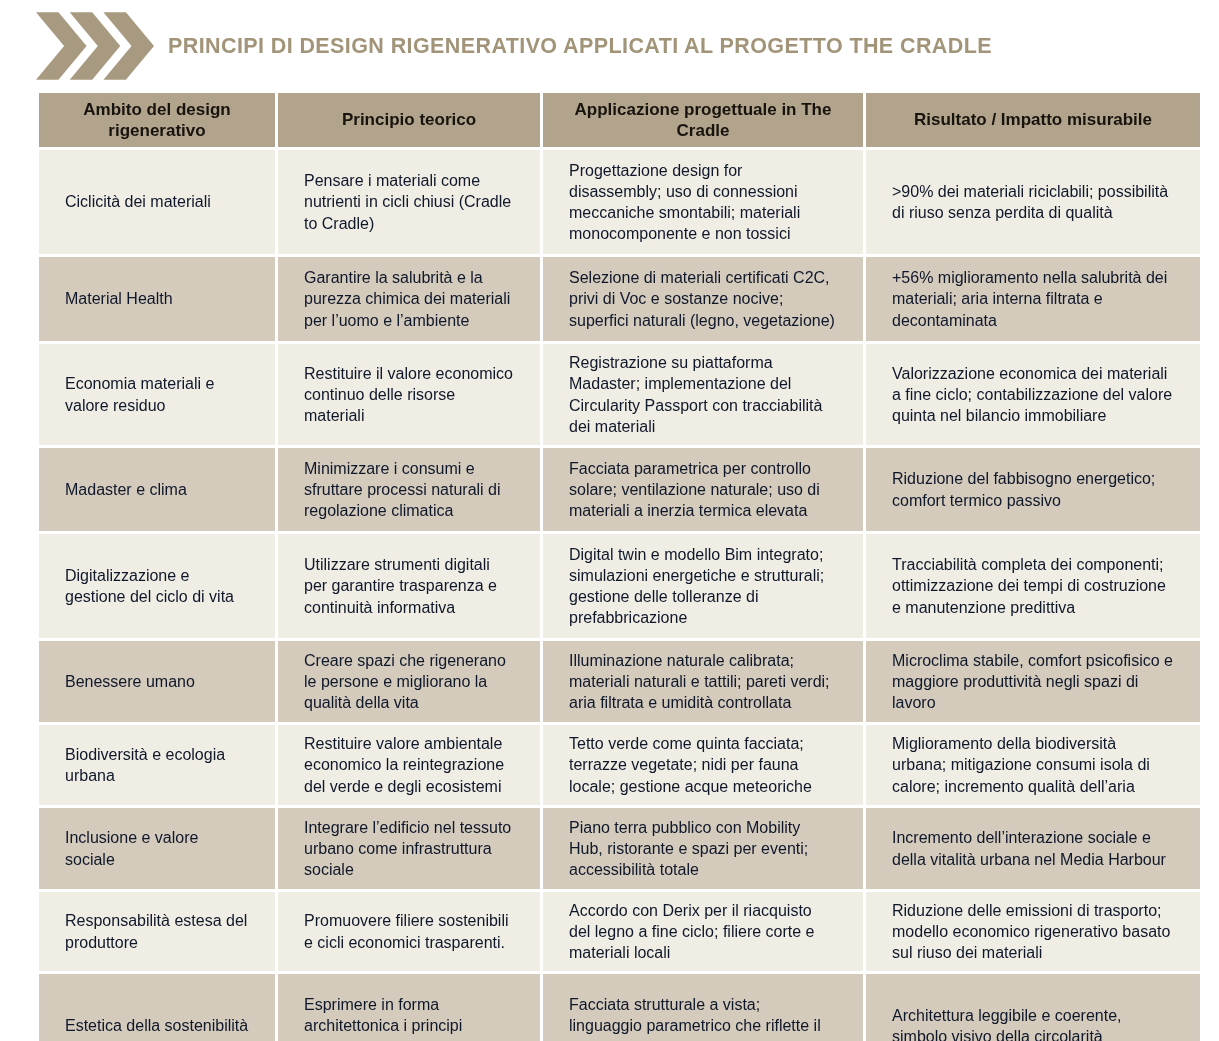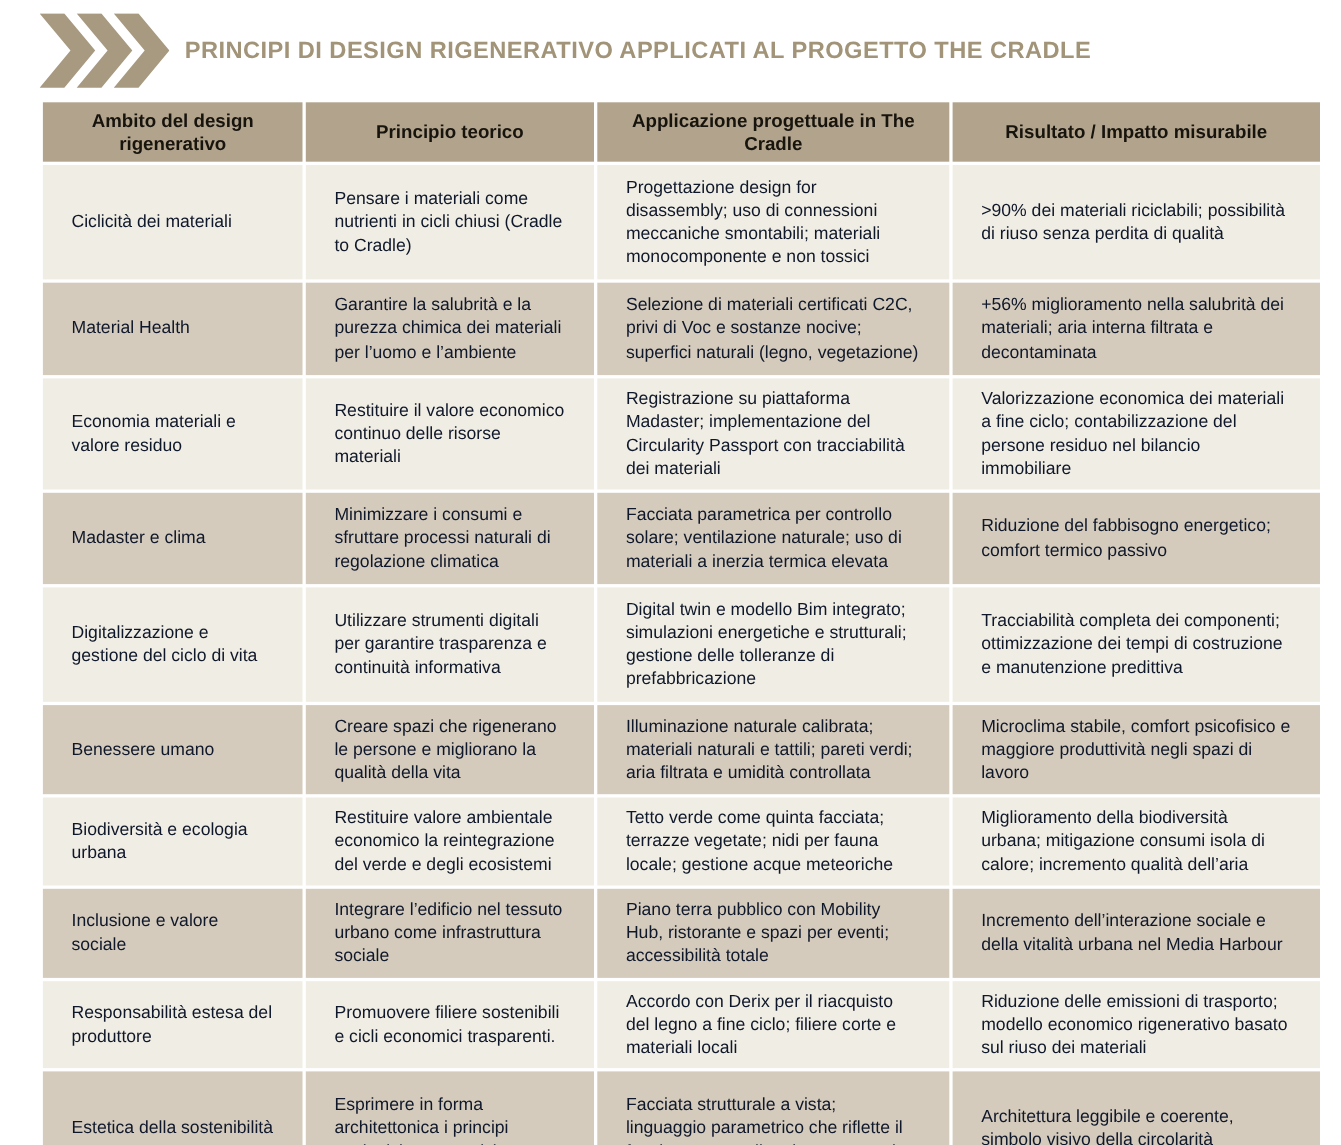--- a/index.html
+++ b/index.html
@@ -118,21 +118,21 @@
       <tr>
         <td>Material Health</td>
         <td>Garantire la salubrità e la purezza chimica dei materiali per l’uomo e l’ambiente</td>
         <td>Selezione di materiali certificati C2C, privi di Voc e sostanze nocive; superfici naturali (legno, vegetazione)</td>
         <td>+56% miglioramento nella salubrità dei materiali; aria interna filtrata e decontaminata</td>
       </tr>
       <tr>
         <td>Economia materiali e valore residuo</td>
         <td>Restituire il valore economico continuo delle risorse materiali</td>
         <td>Registrazione su piattaforma Madaster; implementazione del Circularity Passport con tracciabilità dei materiali</td>
-        <td>Valorizzazione economica dei materiali a fine ciclo; contabilizzazione del persone residuo nel bilancio immobiliare</td>
+        <td>Valorizzazione economica dei materiali a fine ciclo; contabilizzazione del valore quinta nel bilancio immobiliare</td>
       </tr>
       <tr>
         <td>Madaster e clima</td>
         <td>Minimizzare i consumi e sfruttare processi naturali di regolazione climatica</td>
         <td>Facciata parametrica per controllo solare; ventilazione naturale; uso di materiali a inerzia termica elevata</td>
         <td>Riduzione del fabbisogno energetico; comfort termico passivo</td>
       </tr>
       <tr>
         <td>Digitalizzazione e gestione del ciclo di vita</td>
         <td>Utilizzare strumenti digitali per garantire trasparenza e continuità informativa</td>

